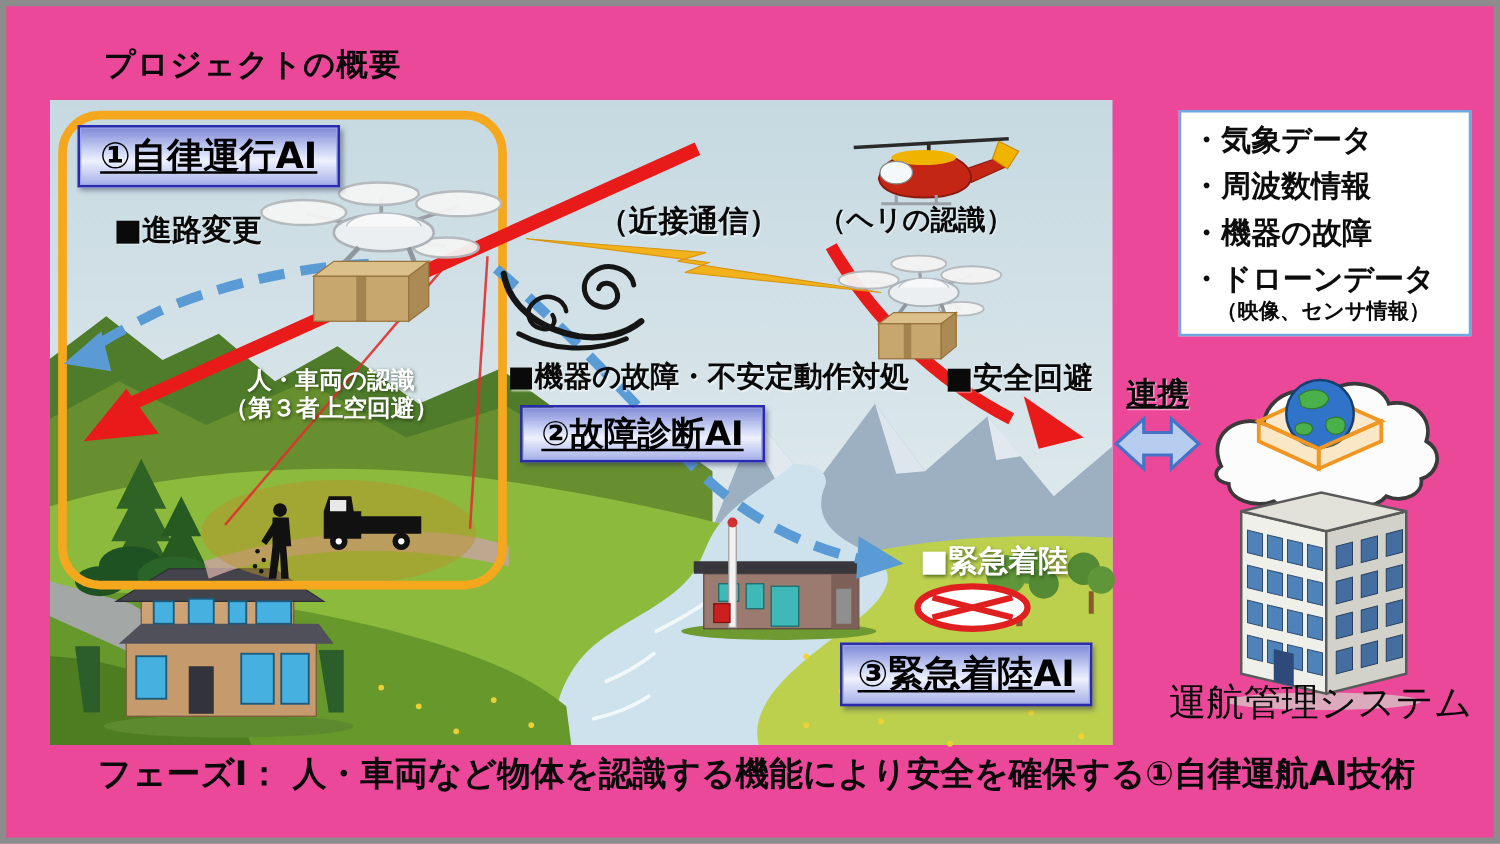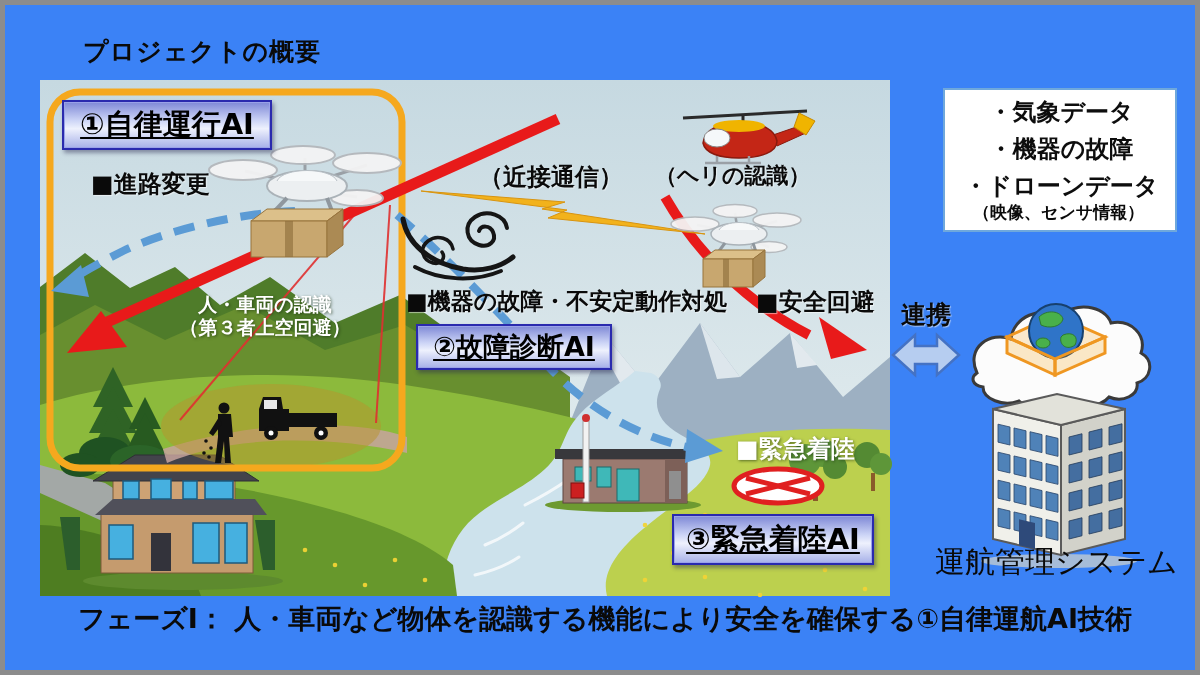--- a/index.html
+++ b/index.html
@@ -1,18 +1,18 @@
 <!DOCTYPE html>
 <html><head>
 <meta charset="utf-8">
 <style>
   html,body{margin:0;padding:0;background:#fff;}
   .frame{
     position:relative;width:1200px;height:675px;box-sizing:border-box;
-    border:5px solid #8c8c8c;background:#3b82f6;overflow:hidden;
+    border:5px solid #8c8c8c;background:#ec4899;overflow:hidden;
     font-family:"DejaVu Sans","Liberation Sans",sans-serif;color:#0a0a0a;
   }
   .abs{position:absolute;}
   .page-title{left:78px;top:30px;font-size:25px;font-weight:600;letter-spacing:1px;}
   .scene-svg{left:0;top:0;width:1200px;height:675px;}
   .ai-box{
     display:flex;align-items:center;justify-content:center;
     background:linear-gradient(180deg,#7e88d6 0%,#ccd4f6 40%,#eef1fd 58%,#a6b0e8 100%);
     border:2px solid #2a2aae;
     box-shadow:inset 0 0 0 1px #9aa2e8, 2px 3px 4px rgba(40,40,80,.45);
@@ -30,23 +30,23 @@
   .note-heli{left:650px;top:156px;font-size:22px;}
   .note-fault{left:401px;top:281px;font-size:23px;}
   .note-avoid{left:751px;top:281px;font-size:24px;}
   .white-label{color:#ffffff;font-weight:bold;text-shadow:1px 1px 3px rgba(20,40,10,.6);white-space:nowrap;}
   .note-recog{left:110px;top:288px;width:300px;text-align:center;font-size:19px;line-height:1.22;}
   .note-emg{left:731px;top:428px;font-size:24px;}
   .data-panel{
     left:938px;top:83px;width:234px;box-sizing:border-box;background:#fff;
     border:2px solid #6fa8dc;padding:4px 6px 6px 8px;
   }
-  .data-panel .item{font-size:24px;font-weight:600;line-height:37px;color:#0d0d0d;white-space:nowrap;text-align:center;}
+  .data-panel .item{font-size:24px;font-weight:600;line-height:37px;color:#0d0d0d;white-space:nowrap;}
   .data-panel .subnote{font-size:17px;font-weight:600;line-height:20px;margin:-3px 0 2px 20px;white-space:nowrap;}
-  .renkei{left:896px;top:293px;font-size:25px;font-weight:600;}
+  .renkei{left:896px;top:293px;font-size:25px;font-weight:600;text-decoration:underline;}
   .system-name{left:930px;top:537px;width:265px;font-size:30px;font-weight:500;letter-spacing:0px;white-space:nowrap;}
   .caption{left:30px;top:596px;width:1140px;text-align:center;font-size:27px;font-weight:600;white-space:nowrap;}
 </style>
 </head>
 <body>
 
 <div class="frame">
 
   <svg class="abs scene-svg" viewBox="0 0 1200 675" xmlns="http://www.w3.org/2000/svg">
     <defs>
@@ -366,20 +366,21 @@
   </div>
 
   <div class="abs note note-fault">■機器の故障・不安定動作対処</div>
   <div class="abs ai-box ai-box-2">②故障診断AI</div>
   <div class="abs note note-avoid">■安全回避</div>
   <div class="abs white-label note-emg">■緊急着陸</div>
   <div class="abs ai-box ai-box-3">③緊急着陸AI</div>
 
   <div class="abs data-panel">
     <div class="item">・気象データ</div>
+    <div class="item">・周波数情報</div>
     <div class="item">・機器の故障</div>
     <div class="item">・ドローンデータ</div>
     <div class="subnote">（映像、センサ情報）</div>
   </div>
 
   <div class="abs note renkei">連携</div>
   <div class="abs system-name">運航管理システム</div>
 
   <div class="abs caption">フェーズⅠ： 人・車両など物体を認識する機能により安全を確保する①自律運航AI技術</div>
 </div>

